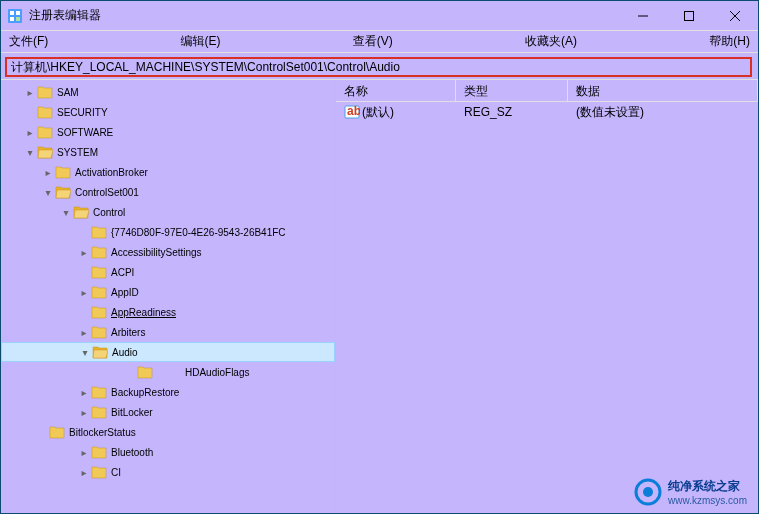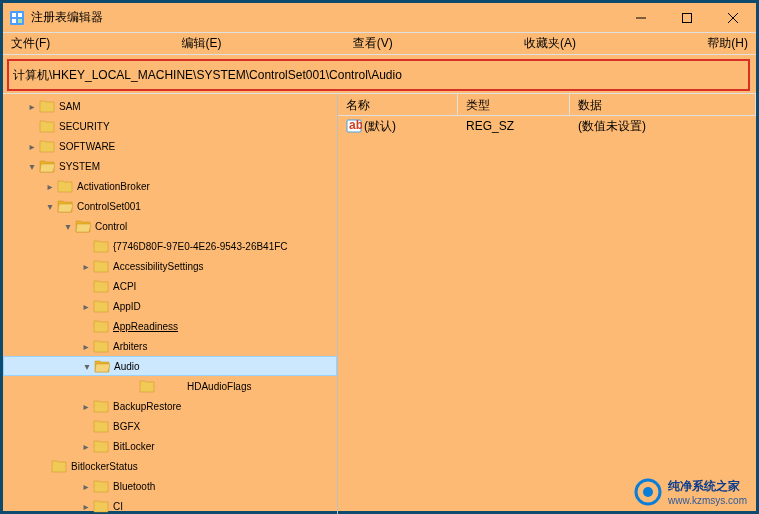--- a/index.html
+++ b/index.html
@@ -1,25 +1,25 @@
 <!DOCTYPE html>
 <html><head>
   <meta charset="utf-8">
   <style>
     * { margin: 0; padding: 0; box-sizing: border-box; font-family: "Microsoft YaHei", "Segoe UI", sans-serif; font-size: 12px; }
     body { background: #f0f0f0; width: 759px; height: 514px; position: relative; overflow: hidden; }
-    .window { position: absolute; top: 0; left: 0; right: 0; bottom: 0; background: #fdba74; border: 3px solid #0c4a6e; }
+    .window { position: absolute; top: 0; left: 0; right: 0; bottom: 0; background: #c4b5fd; border: 1px solid #0c4a6e; }
     .titlebar { height: 30px; display: flex; align-items: center; padding-left: 6px; border-bottom: 1px solid #e0e0e0; }
     .titlebar-icon { width: 16px; height: 16px; margin-right: 6px; }
     .titlebar-text { flex: 1; font-size: 12px; }
     .winbtns { display: flex; height: 100%; }
     .winbtn { width: 46px; height: 30px; display: flex; align-items: center; justify-content: center; cursor: pointer; }
     .menubar { height: 22px; display: flex; align-items: center; padding: 0 0; gap: 4px; border-bottom: 1px solid #e0e0e0; justify-content: space-between; }
     .menuitem { padding: 2px 8px; cursor: pointer; }
-    .addressbar { border: 2px solid #d93025; margin: 4px 6px 2px 4px; padding: 2px 4px; height: 32px; display: flex; align-items: center; }
+    .addressbar { border: 2px solid #d93025; margin: 4px 6px 2px 4px; padding: 2px 4px; height: 20px; display: flex; align-items: center; }
     .addressbar-text { font-size: 12px; }
     .main { display: flex; height: calc(100% - 80px); border-top: 1px solid #e0e0e0; }
     .tree { width: 335px; overflow-y: auto; overflow-x: hidden; border-right: 1px solid #c0c0c0; padding: 2px 0; }
     .tree-node { display: flex; align-items: center; height: 20px; cursor: pointer; white-space: nowrap; }
     .tree-node.selected { background: #cce8ff; border: 1px solid #99d1ff; }
     .expander { width: 14px; display: inline-flex; justify-content: center; color: #666; font-size: 10px; user-select: none; }
     .folder-icon { width: 16px; height: 14px; margin-right: 4px; display: inline-block; }
     .tree-label { font-size: 10px; }
     .listview { flex: 1; }
     .list-header { display: flex; height: 22px; border-bottom: 1px solid #e0e0e0; }
@@ -193,27 +193,20 @@
           <span class="tree-label">HDAudioFlags</span>
         </div>
         <div class="tree-node" style="padding-left: 76px;">
           <span class="expander">▸</span>
           <span class="folder-icon"><svg viewBox="0 0 16 14">
               <path d="M1 2 L6 2 L7 3 L15 3 L15 13 L1 13 Z" fill="#f0c956" stroke="#c89020" stroke-width="0.5"></path>
             </svg></span>
           <span class="tree-label">BackupRestore</span>
         </div>
         <div class="tree-node" style="padding-left: 76px;">
-          <span class="expander"></span>
-          <span class="folder-icon"><svg viewBox="0 0 16 14">
-              <path d="M1 2 L6 2 L7 3 L15 3 L15 13 L1 13 Z" fill="#f0c956" stroke="#c89020" stroke-width="0.5"></path>
-            </svg></span>
-          <span class="tree-label">BGFX</span>
-        </div>
-        <div class="tree-node" style="padding-left: 76px;">
           <span class="expander">▸</span>
           <span class="folder-icon"><svg viewBox="0 0 16 14">
               <path d="M1 2 L6 2 L7 3 L15 3 L15 13 L1 13 Z" fill="#f0c956" stroke="#c89020" stroke-width="0.5"></path>
             </svg></span>
           <span class="tree-label">BitLocker</span>
         </div>
         <div class="tree-node" style="padding-left: 34px;">
           <span class="expander"></span>
           <span class="folder-icon"><svg viewBox="0 0 16 14">
               <path d="M1 2 L6 2 L7 3 L15 3 L15 13 L1 13 Z" fill="#f0c956" stroke="#c89020" stroke-width="0.5"></path>

